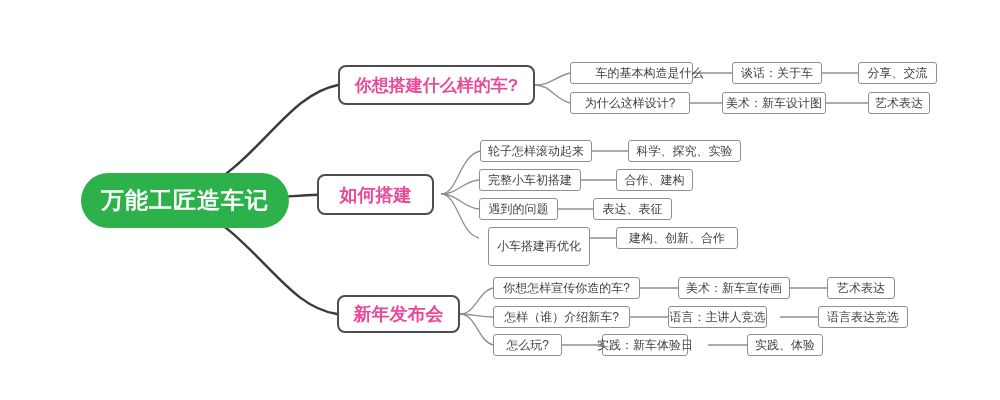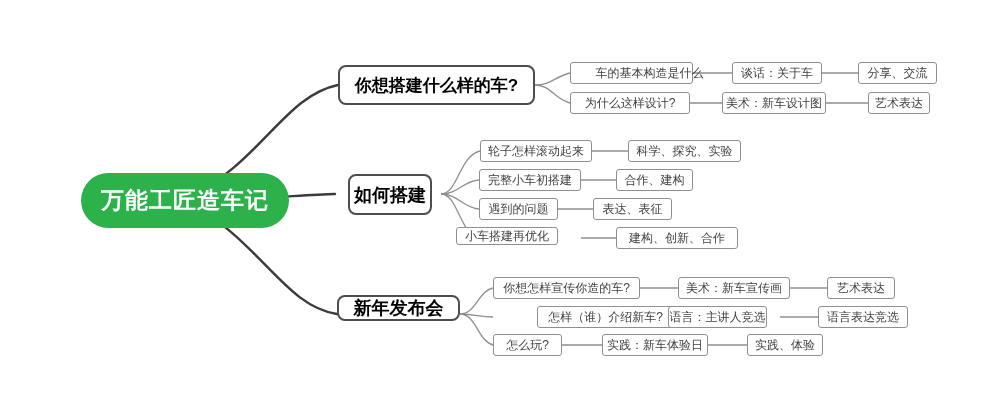--- a/index.html
+++ b/index.html
@@ -14,21 +14,21 @@
     position:absolute; box-sizing:border-box; z-index:1;
     display:flex; align-items:center; justify-content:center;
     background:#ffffff; white-space:nowrap;
   }
   .root {
     z-index:2; background:var(--root-bg,#2CB14B); color:var(--root-text,#ffffff);
     font-weight:bold; font-size:23px; border-radius:28px; letter-spacing:1px;
   }
   .branch {
     border:2px solid var(--branch-border,#4d4d4d); border-radius:8px;
-    font-weight:bold; color:#000000; background:#ffffff;
+    font-weight:bold; color:#ec4899; background:#ffffff;
   }
   .fs17 { font-size:17px; }
   .fs18 { font-size:18px; }
   .leaf {
     border:1px solid var(--node-border,#8f8f8f); border-radius:3px;
     font-size:12px; color:#3f3f3f;
   }
 </style>
 </head>
 <body>
@@ -72,34 +72,34 @@
   <div class="node root" style="left:81px;top:173px;width:208px;height:55px;">万能工匠造车记</div>
 
   <div class="node branch fs17" style="left:338px;top:65px;width:197px;height:40px;">你想搭建什么样的车?</div>
   <div class="node leaf" style="left:570px;top:62px;width:123px;height:22px;padding-left:36px;">车的基本构造是什么</div>
   <div class="node leaf" style="left:732px;top:62px;width:90px;height:22px;font-family:Liberation Mono, monospace;">谈话：关于车</div>
   <div class="node leaf" style="left:858px;top:62px;width:79px;height:22px;">分享、交流</div>
   <div class="node leaf" style="left:570px;top:92px;width:120px;height:22px;">为什么这样设计?</div>
   <div class="node leaf" style="left:722px;top:92px;width:104px;height:22px;">美术：新车设计图</div>
   <div class="node leaf" style="left:868px;top:92px;width:62px;height:22px;">艺术表达</div>
 
-  <div class="node branch fs18" style="left:348px;top:174px;width:84px;height:41px;">如何搭建</div>
+  <div class="node branch fs18" style="left:317px;top:174px;width:117px;height:41px;">如何搭建</div>
   <div class="node leaf" style="left:480px;top:140px;width:112px;height:22px;">轮子怎样滚动起来</div>
   <div class="node leaf" style="left:628px;top:140px;width:113px;height:22px;">科学、探究、实验</div>
   <div class="node leaf" style="left:479px;top:169px;width:102px;height:22px;">完整小车初搭建</div>
   <div class="node leaf" style="left:616px;top:169px;width:77px;height:22px;">合作、建构</div>
   <div class="node leaf" style="left:479px;top:198px;width:79px;height:22px;">遇到的问题</div>
   <div class="node leaf" style="left:593px;top:198px;width:79px;height:22px;">表达、表征</div>
-  <div class="node leaf" style="left:456px;top:227px;width:102px;height:18px;">小车搭建再优化</div>
+  <div class="node leaf" style="left:488px;top:227px;width:102px;height:39px;">小车搭建再优化</div>
   <div class="node leaf" style="left:616px;top:227px;width:122px;height:22px;">建构、创新、合作</div>
 
-  <div class="node branch fs18" style="left:337px;top:295px;width:123px;height:26px;">新年发布会</div>
+  <div class="node branch fs18" style="left:337px;top:295px;width:123px;height:38px;">新年发布会</div>
   <div class="node leaf" style="left:493px;top:277px;width:147px;height:22px;">你想怎样宣传你造的车?</div>
   <div class="node leaf" style="left:678px;top:277px;width:112px;height:22px;">美术：新车宣传画</div>
   <div class="node leaf" style="left:827px;top:277px;width:68px;height:22px;">艺术表达</div>
-  <div class="node leaf" style="left:493px;top:306px;width:137px;height:22px;margin-left:44px;">怎样（谁）介绍新车?</div>
+  <div class="node leaf" style="left:493px;top:306px;width:137px;height:22px;">怎样（谁）介绍新车?</div>
   <div class="node leaf" style="left:668px;top:306px;width:99px;height:22px;">语言：主讲人竞选</div>
   <div class="node leaf" style="left:818px;top:306px;width:90px;height:22px;">语言表达竞选</div>
   <div class="node leaf" style="left:493px;top:334px;width:69px;height:22px;">怎么玩?</div>
-  <div class="node leaf" style="left:602px;top:334px;width:106px;height:22px;">实践：新车体验日</div>
+  <div class="node leaf" style="left:602px;top:334px;width:86px;height:22px;">实践：新车体验日</div>
   <div class="node leaf" style="left:747px;top:334px;width:76px;height:22px;">实践、体验</div>
 
 </div>
 
 </body></html>

